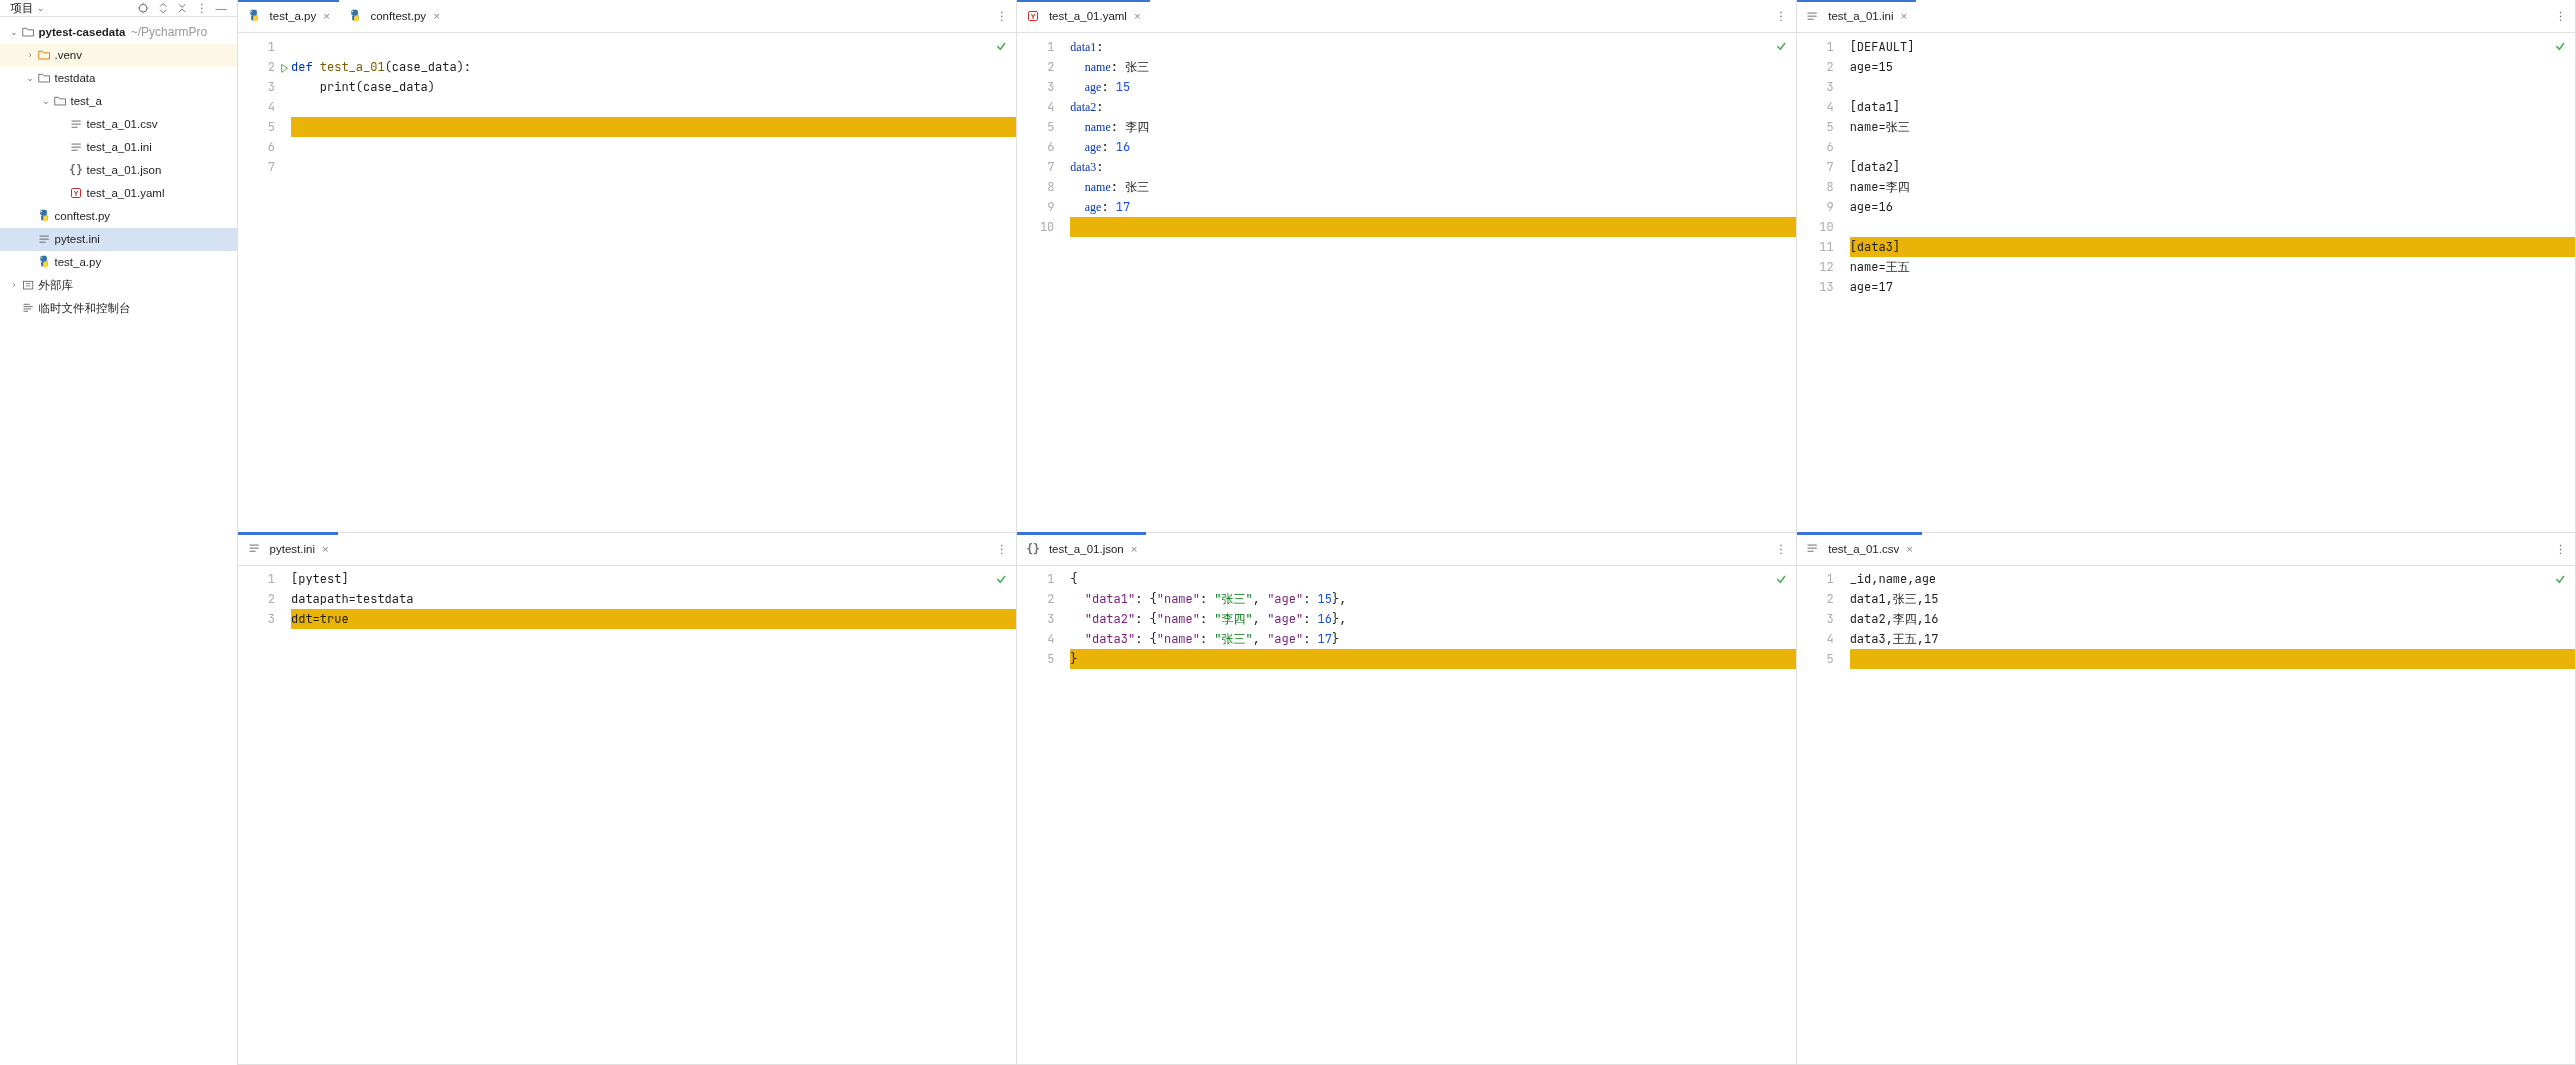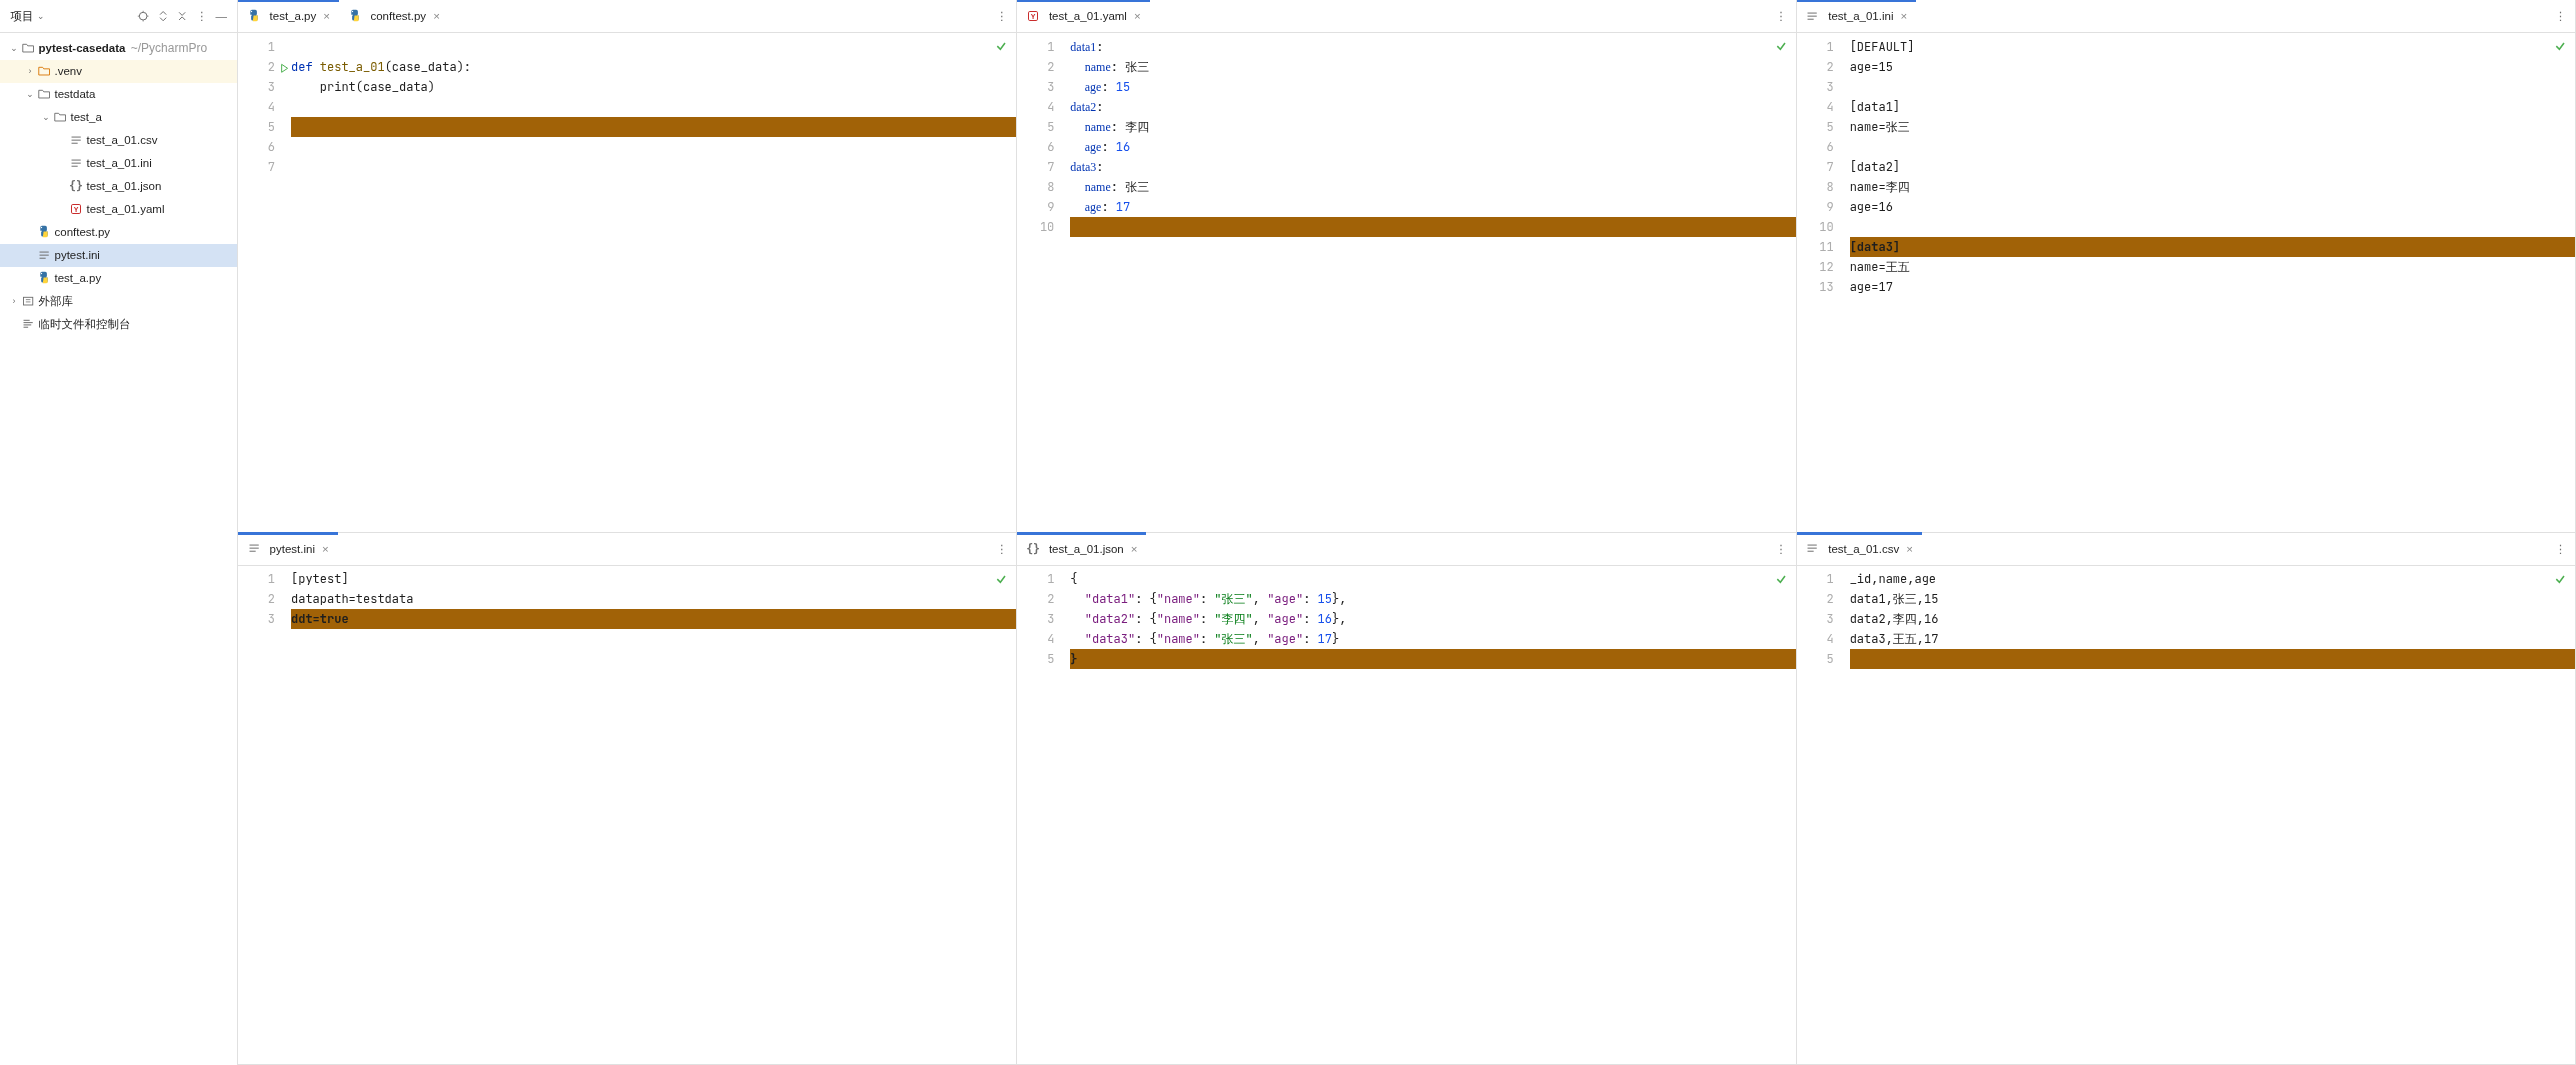--- a/index.html
+++ b/index.html
@@ -1,21 +1,21 @@
 <!DOCTYPE html>
 <html style="font-size:14px"><head>
   <meta charset="utf-8">
   <style>
     * { margin: 0; padding: 0; box-sizing: border-box; }
     body { font-family: -apple-system, "Segoe UI", sans-serif; font-size: 11.5px; color: #1e1e1e; background: #fff; overflow: hidden; }
     .app { display: flex; height: 100vh; }
 
     
     .sidebar { width: 238px; border-right: 0.9px solid #e0e0e0; display: flex; flex-direction: column; background: #fff; }
-    .sidebar-header { display: flex; align-items: center; height: 33px; padding: 0 7px; border-bottom: 0.9px solid #e0e0e0; }
+    .sidebar-header { display: flex; align-items: center; height: 17px; padding: 0 7px; border-bottom: 0.9px solid #e0e0e0; }
     .sidebar-title { font-size: 11.5px; color: #1e1e1e; padding: 0 3.5px; display: flex; align-items: center; gap: 3.5px; }
     .sidebar-tools { margin-left: auto; display: flex; gap: 1.8px; align-items: center; }
     .tool-btn { width: 17.6px; height: 17.6px; display: flex; align-items: center; justify-content: center; color: #6e6e6e; cursor: pointer; border-radius: 2.6px; }
 
     .tree { flex: 1; overflow: auto; padding-top: 3.5px; }
     .tree-row { display: flex; align-items: center; height: 23px; padding-right: 7px; cursor: pointer; white-space: nowrap; }
     .tree-row.selected { background: #d4e2f4; }
     .tree-row.highlighted { background: #fdf8e6; }
     .tree-indent { display: inline-block; }
     .tree-caret { width: 14px; text-align: center; color: #6e6e6e; font-size: 8.8px; }
@@ -41,21 +41,21 @@
     .tab.active::after { content: ""; position: absolute; top: 0; left: 0; right: 0; height: 2.6px; background: #3874d8; }
     .tab-close { color: #888; font-size: 11.5px; margin-left: 1.8px; }
     .tab-more { margin-left: auto; padding: 0 8.8px; color: #6e6e6e; cursor: pointer; }
 
     .code-body { flex: 1; display: flex; position: relative; font-family: "JetBrains Mono", Menlo, Consolas, monospace; font-size: 12px; overflow: hidden; }
     .gutter { width: 53px; text-align: right; color: #adadad; padding-top: 3.5px; user-select: none; }
     .gutter-line { height: 20px; line-height: 20px; padding-right: 16px; position: relative; }
     .gutter-play { position: absolute; right: 1.8px; top: 3.5px; }
     .code-lines { flex: 1; padding-top: 3.5px; }
     .code-line { height: 20px; line-height: 20px; white-space: pre; }
-    .code-line.hl { background: #a16207; font-weight: bold; }
+    .code-line.hl { background: #eab308; }
     .check-icon { position: absolute; top: 7px; right: 8.8px; color: #4caf50; z-index: 2; }
 
     
     .kw { color: #0033b3; }
     .fn { color: #7a5c00; }
     .str { color: #067d17; }
     .num { color: #1750eb; text-align: right; }
     .key { color: #0033b3; font-family: Liberation Serif, serif; }
     .plain { color: #1e1e1e; }
     .prop { color: #7a1d7e; }

